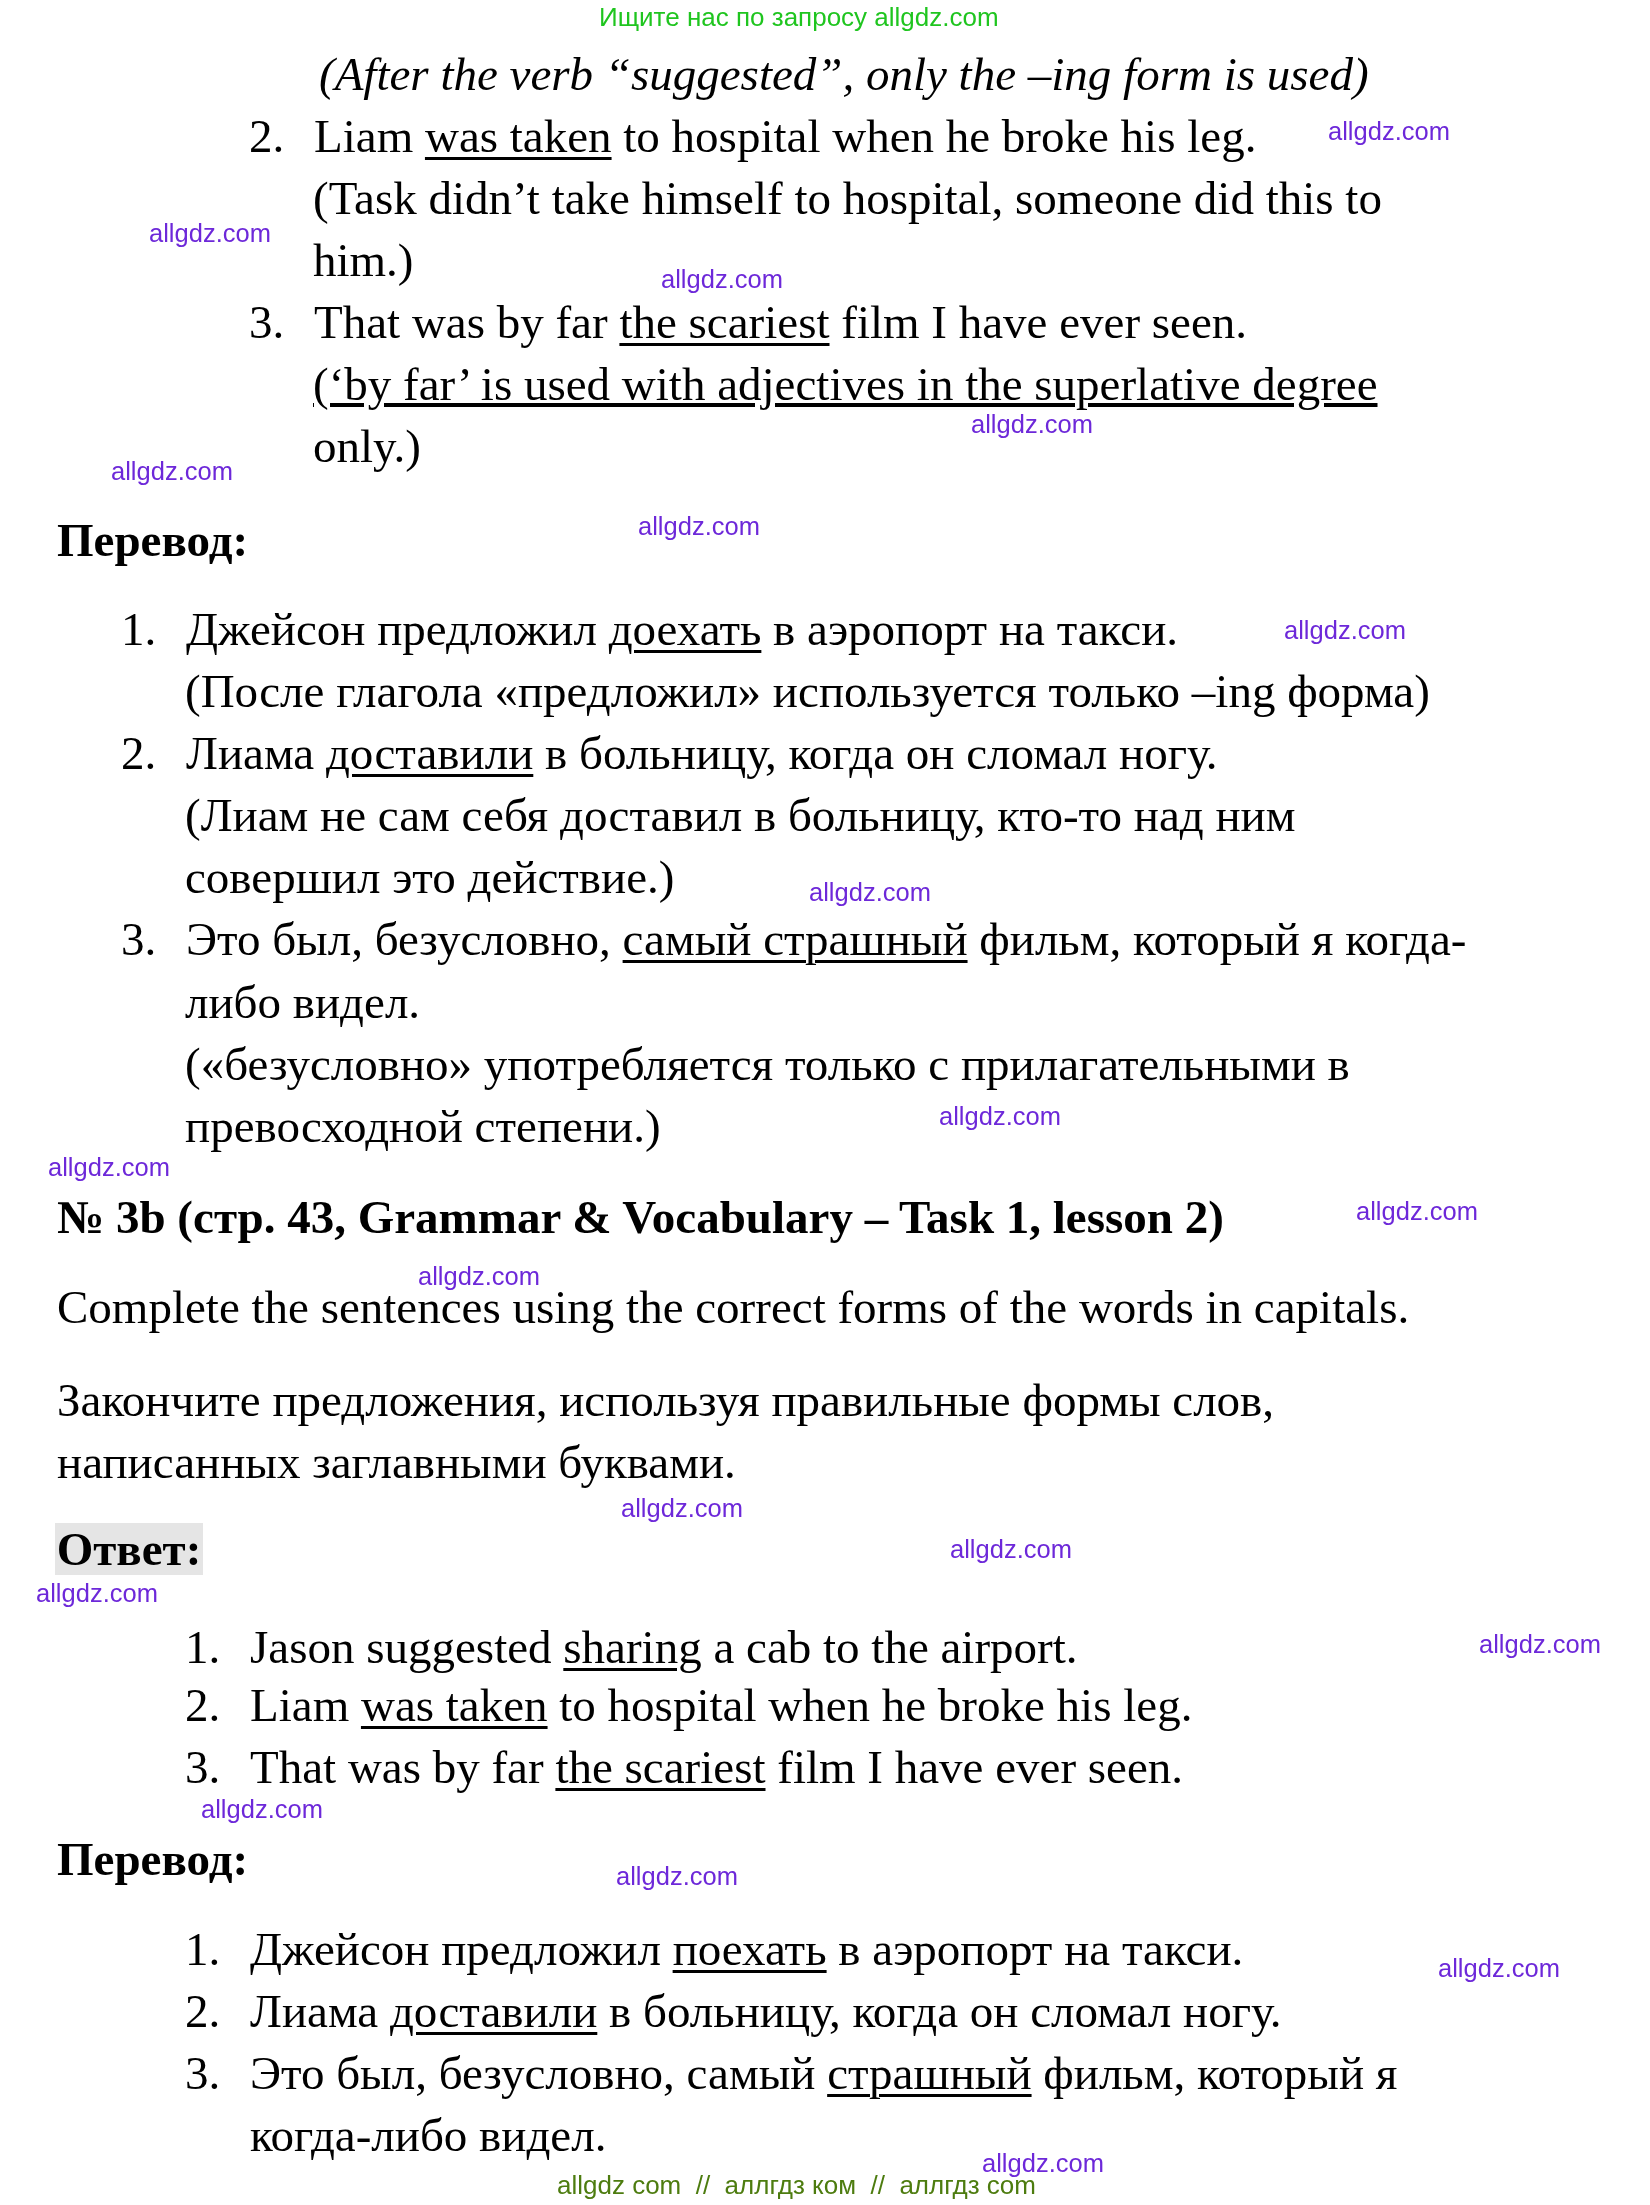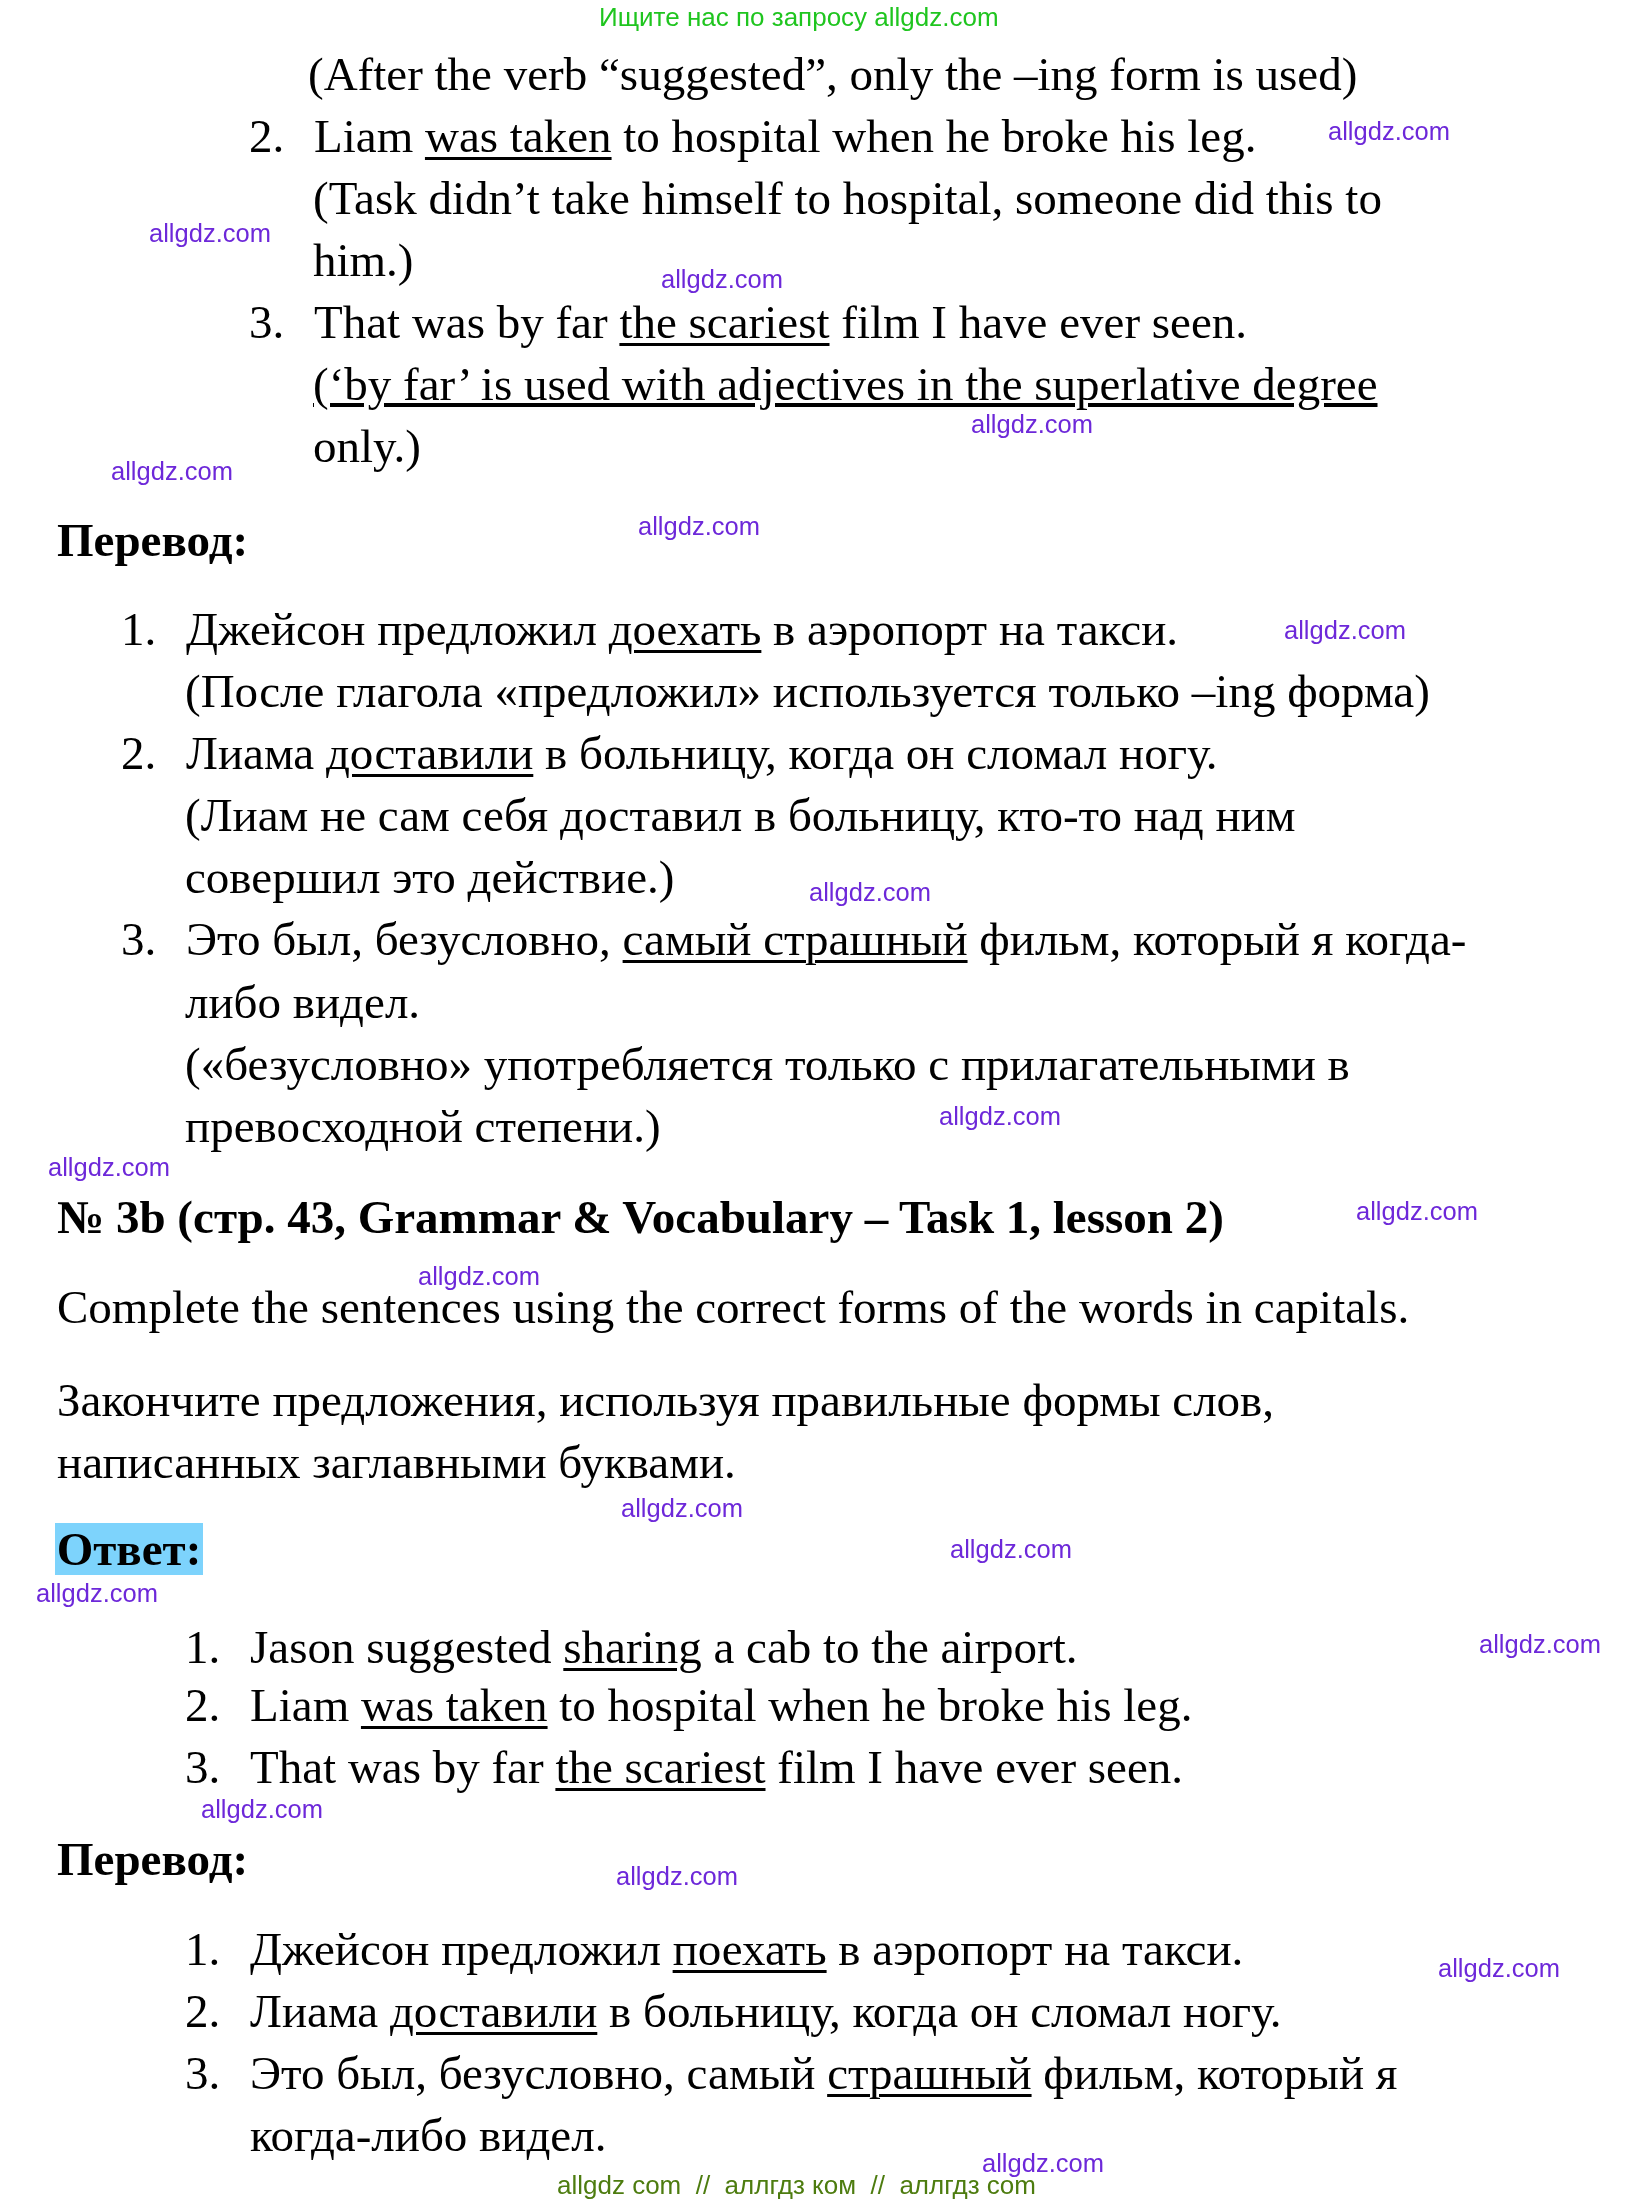--- a/index.html
+++ b/index.html
@@ -5,29 +5,29 @@
   html, body { margin:0; padding:0; background:#ffffff; }
   body { width:1650px; height:2205px; position:relative; overflow:hidden;
          font-family:"Liberation Serif", "DejaVu Serif", serif; color:#000; }
   .abs { position:absolute; white-space:nowrap; }
   .banner { font-family:"Liberation Sans", "DejaVu Sans", sans-serif; font-size:26px; color:#1fc51f; }
   .footer { font-family:"Liberation Sans", "DejaVu Sans", sans-serif; font-size:26px; color:#4d7c0f; }
   .wm { font-family:"Liberation Sans", "DejaVu Sans", sans-serif; font-size:25.5px; color:#6d28d9; }
   .txt { font-size:47px; line-height:1; }
   .hdr { font-size:47px; font-weight:bold; line-height:1; }
   .u { text-decoration:underline; text-decoration-thickness:2.6px; text-underline-offset:5.1px; }
-  .hl { background:#7dd3fc; padding:0 1.7px; }
+  .hl { background:#e5e5e5; padding:0 1.7px; }
   .num { display:inline-block; width:65px; }
 </style>
 </head>
 <body>
 
 <div class="abs banner" style="left:599px; top:1.7px;">Ищите нас по запросу allgdz.com</div>
 
-<div class="abs txt" style="left:308px; top:51px;">(After the verb “suggested”, only the –ing form is used)</div>
+<div class="abs txt" style="left:319px; top:51px;font-style:italic;">(After the verb “suggested”, only the –ing form is used)</div>
 
 <div class="abs txt" style="left:249px; top:113px;">
   <span class="num">2.</span><span>Liam </span><span class="u">was taken</span><span> to hospital when he broke his leg.</span>
 </div>
 <div class="abs txt" style="left:313px; top:175px;">(Task didn’t take himself to hospital, someone did this to</div>
 <div class="abs txt" style="left:313px; top:237px;">him.)</div>
 
 <div class="abs txt" style="left:249px; top:299px;">
   <span class="num">3.</span><span>That was by far </span><span class="u">the scariest</span><span> film I have ever seen.</span>
 </div>

